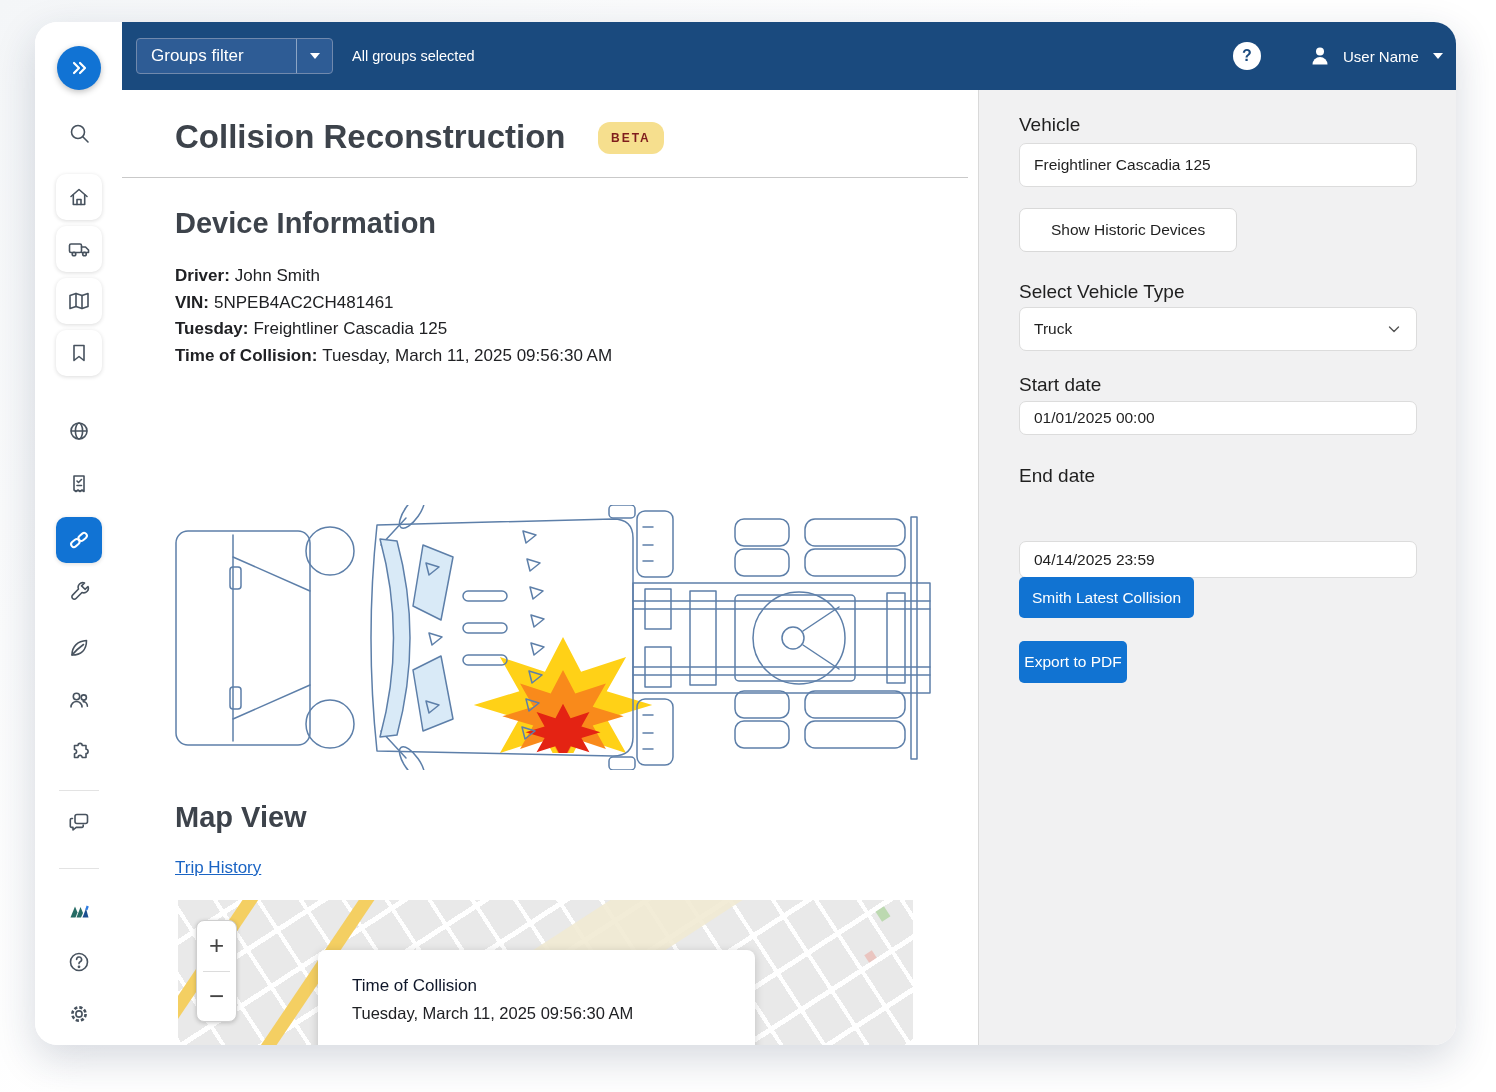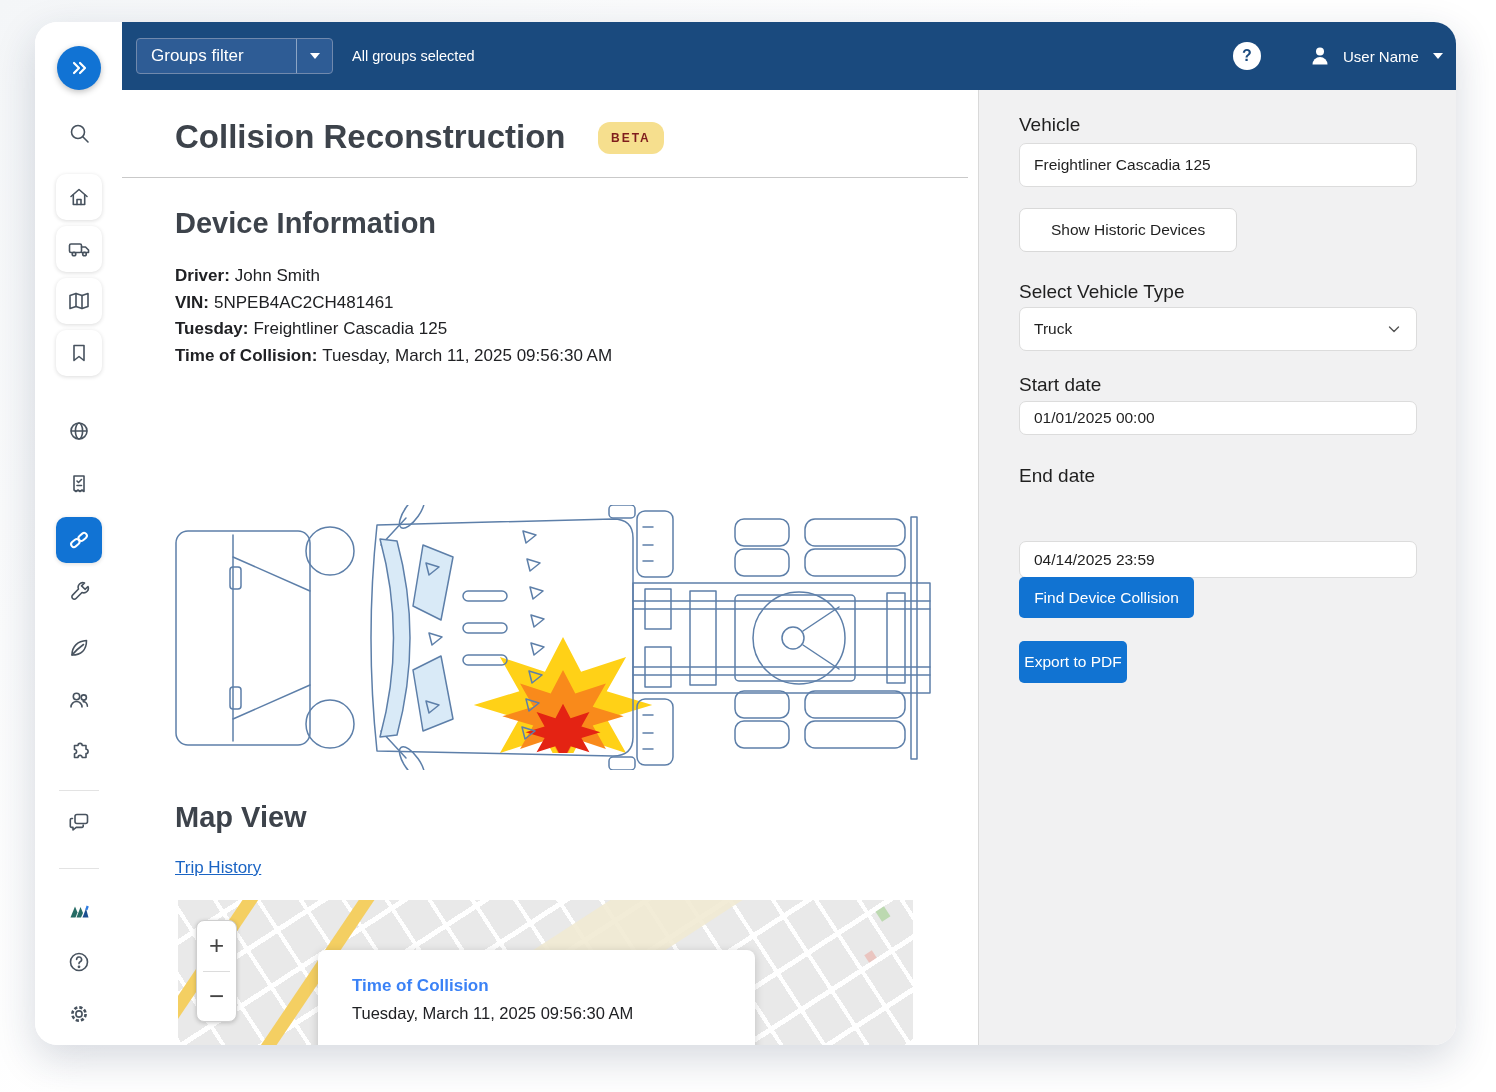--- a/index.html
+++ b/index.html
@@ -70,21 +70,21 @@
   .green2 { position:absolute; left:700px; top:8px; width:10px; height:12px; background:#bcd9b0; transform:rotate(-33deg); }
   .pink1 { position:absolute; left:688px; top:52px; width:9px; height:9px; background:#eac5c0; transform:rotate(-33deg); }
   .zoom-ctl { position:absolute; left:18px; top:20px; width:41px; height:102px; background:#fff;
               border:1px solid #cfcfcf; border-radius:8px; box-shadow:0 1px 4px rgba(0,0,0,.2);
               display:flex; flex-direction:column; }
   .zoom-btn { flex:1; display:flex; align-items:center; justify-content:center; font-size:26px;
               color:#444; cursor:pointer; }
   .zoom-sep { height:1px; background:#dcdcdc; margin:0 6px; }
   .map-card { position:absolute; left:140px; top:50px; width:437px; height:110px; background:#fff;
               border-radius:8px; box-shadow:0 2px 10px rgba(0,0,0,.18); padding:26px 0 0 34px; }
-  .map-card .mc-title { font-size:17px; font-weight:bold; color:#3b82f6; }
+  .map-card .mc-title { font-size:17px; font-weight:normal; color:#0f172a; }
   .map-card .mc-sub { font-size:16.5px; color:#202124; margin-top:8px; }
 
   
   .panel { position:absolute; left:943px; top:68px; width:478px; height:955px; background:#f1f1f2;
            border-left:1px solid #d9d9d9; }
   .p-label { position:absolute; left:40px; font-size:19px; color:#1f1f1f; }
   .p-input { position:absolute; left:40px; width:398px; height:44px; background:#fff;
              border:1px solid #dcdcdc; border-radius:7px; font-size:15.5px; color:#1f1f1f;
              padding:0 14px; font-family:"Liberation Sans", sans-serif; }
   .p-btn-white { position:absolute; left:40px; height:44px; background:#fff; border:1px solid #d9d9d9;
@@ -387,17 +387,17 @@
         <path d="M3.5,6 L8,10.5 L12.5,6" stroke="#555" stroke-width="1.4" fill="none" stroke-linecap="round" stroke-linejoin="round"></path>
       </svg>
     </div>
 
     <div class="p-label" style="top:284px">Start date</div>
     <input class="p-input" style="top: 311px; height: 34px;" value="01/01/2025 00:00">
 
     <div class="p-label" style="top:375px">End date</div>
     <input class="p-input" style="top: 403px; height: 37px; margin-top: 48px;" value="04/14/2025 23:59">
 
-    <button class="p-btn-blue" style="top:487px; width:175px; height:41px">Find Device Collision</button>
+    <button class="p-btn-blue" style="top:487px; width:175px; height:41px">Smith Latest Collision</button>
     <button class="p-btn-blue" style="top:551px; width:108px; height:42px">Export to PDF</button>
   </section>
 
 </div>
 
 </body></html>

